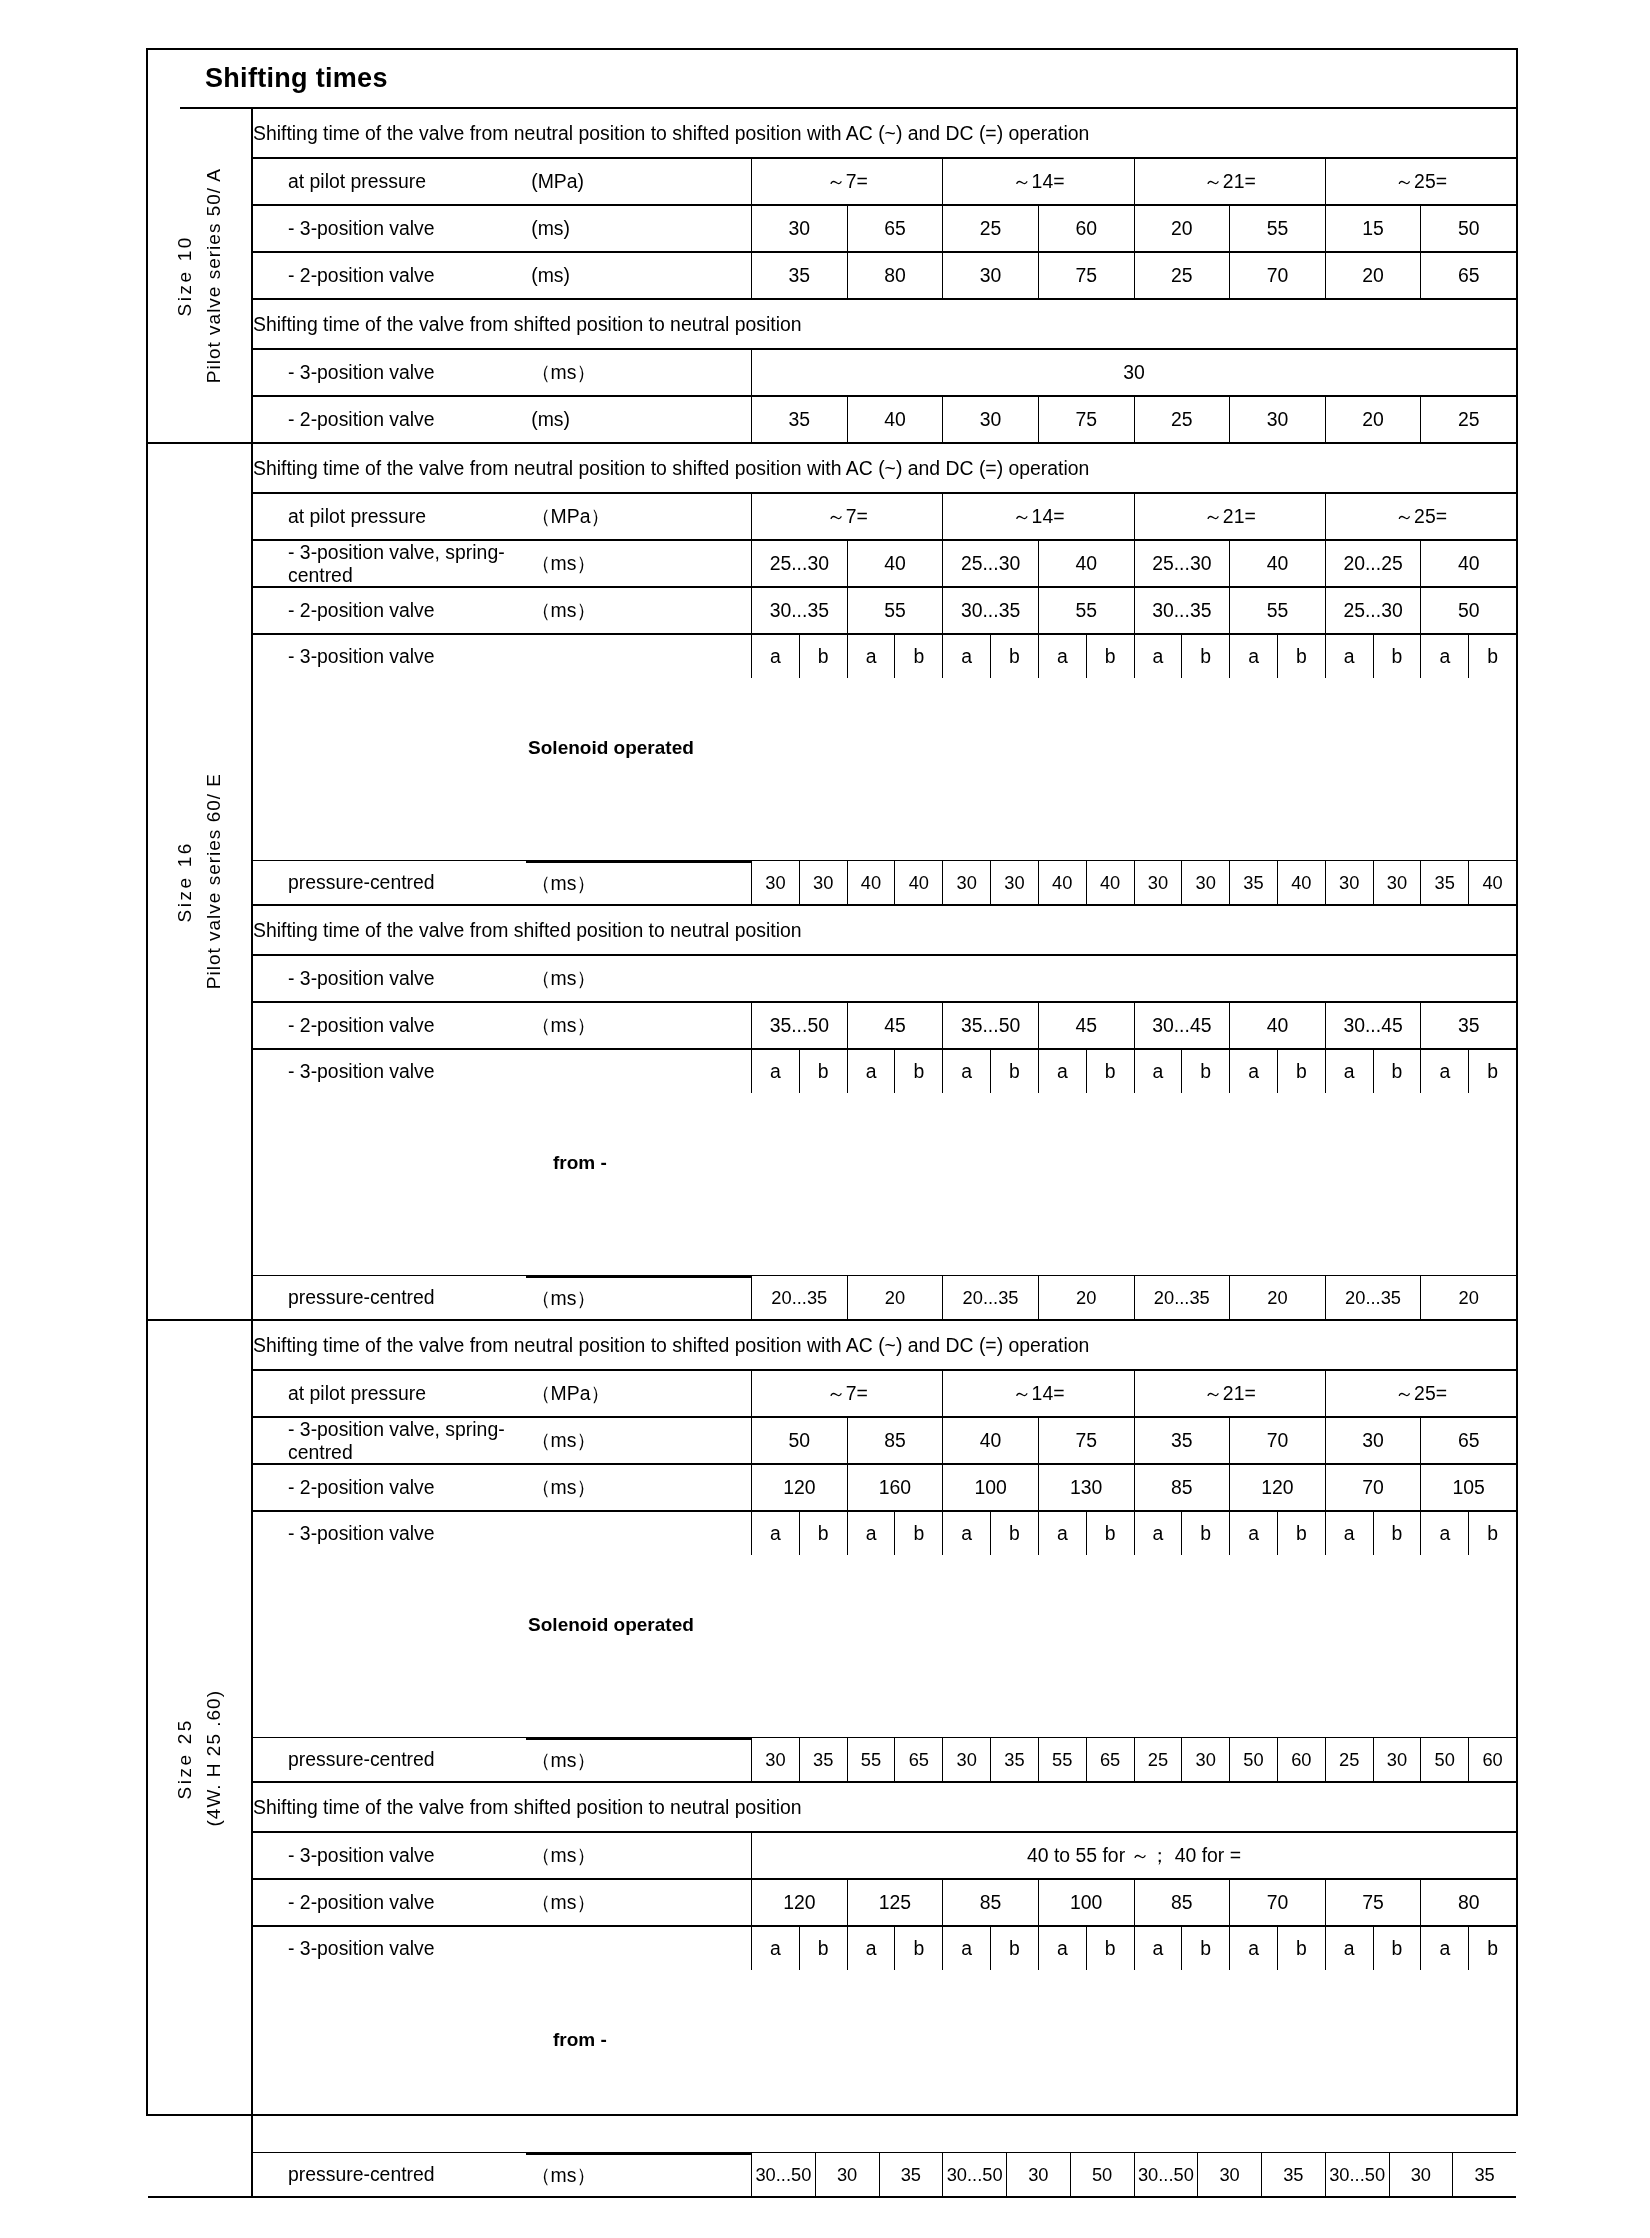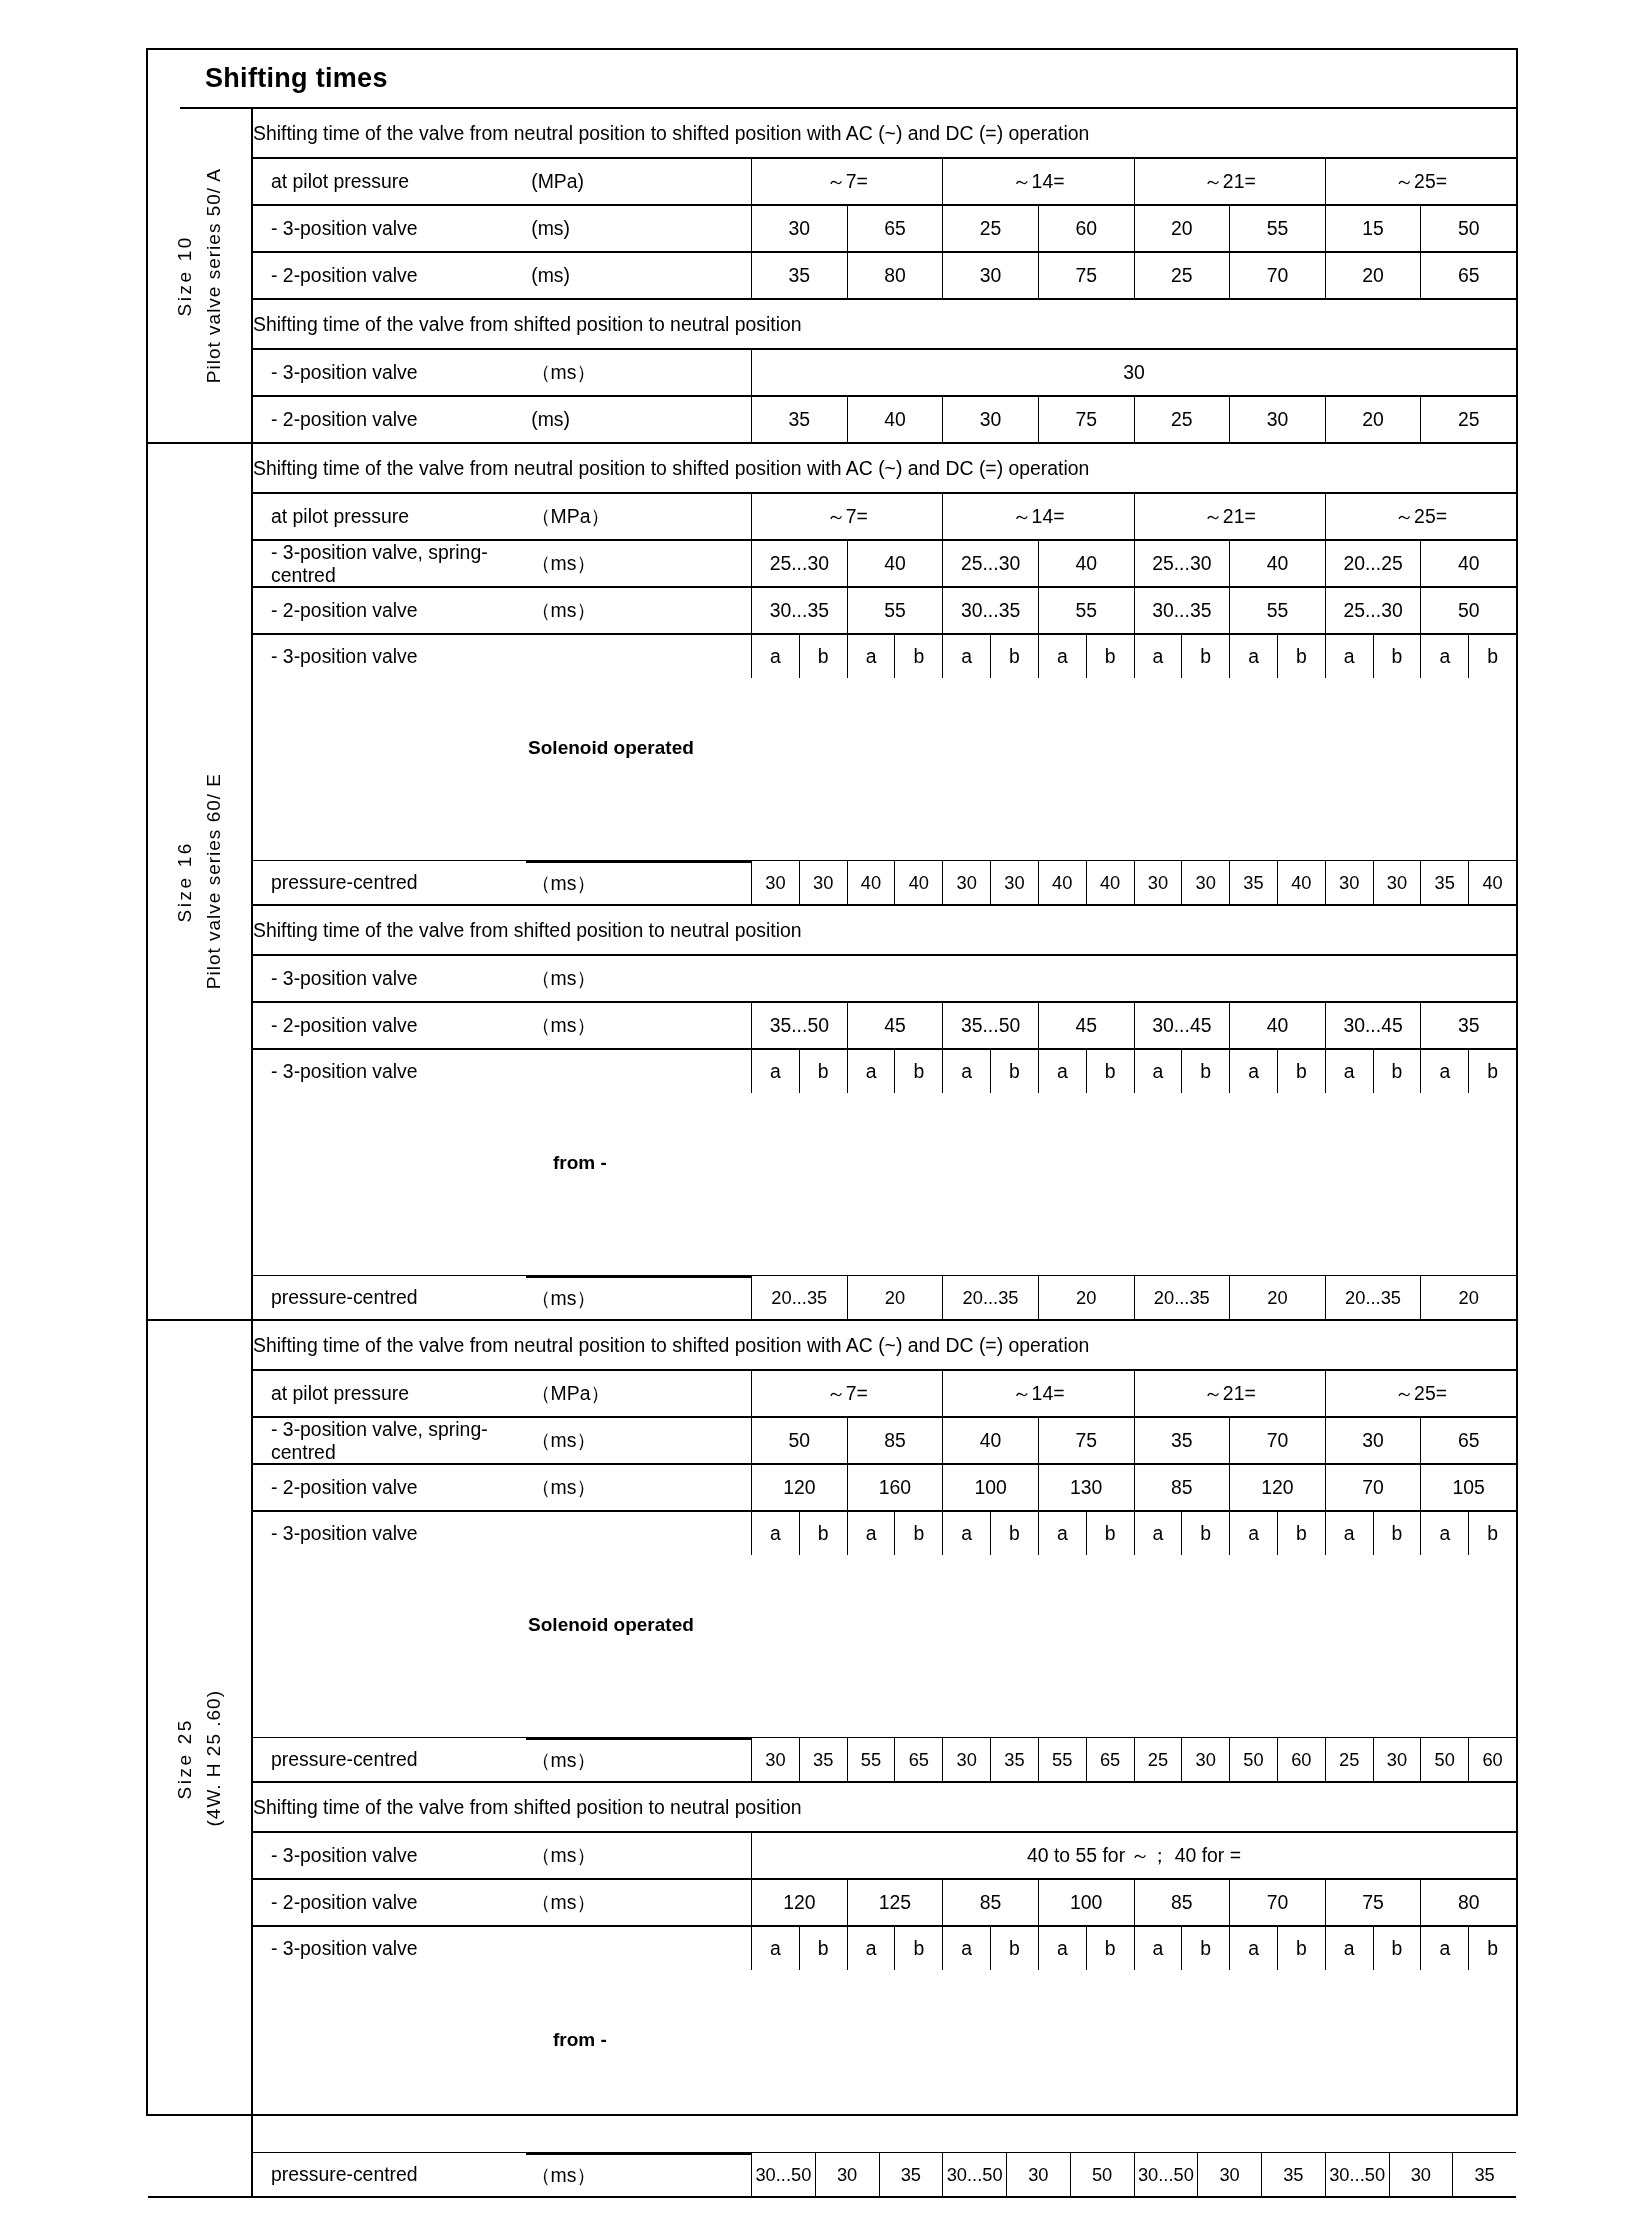--- a/index.html
+++ b/index.html
@@ -22,21 +22,21 @@
   .vert span{writing-mode:vertical-rl;transform:rotate(180deg);white-space:nowrap;font-size:19px;letter-spacing:2.1px;}
   .vert span.sz{font-size:19px;letter-spacing:2.6px;}
   .vert span.ser{font-size:19px;letter-spacing:1px;}
   .bodycol{flex:1 1 auto;min-width:0;}
 
   
   .r{display:flex;border-bottom:2.1px solid #000;box-sizing:border-box;align-items:stretch;}
   .r.nb{border-bottom:none;}
   .r.thin{border-bottom:1px solid #000;}
   .banner{height:48px;display:flex;align-items:center;font-size:19.4px;box-sizing:border-box;}
-  .lbl{width:273px;flex:0 0 273px;display:flex;align-items:center;font-size:19.4px;padding-left:18px;box-sizing:border-box;}
+  .lbl{width:273px;flex:0 0 273px;display:flex;align-items:center;font-size:19.4px;padding-left:35px;box-sizing:border-box;}
   .mid{width:225px;flex:0 0 225px;display:flex;align-items:center;font-size:19.4px;padding-left:5.2px;box-sizing:border-box;}
   .solen{width:225px;flex:0 0 225px;display:flex;align-items:center;font-size:19px;padding-left:2.1px;box-sizing:border-box;font-weight:bold;}
   .ulwrap{width:225px;flex:0 0 225px;display:flex;flex-direction:column;box-sizing:border-box;}
   .rowh{height:45px;}
   .rowh2{height:43px;}
   .grid{flex:1 1 auto;display:flex;min-width:0;border-left:1.6px solid #000;box-sizing:border-box;}
   .cell{flex:1 1 0;display:flex;align-items:center;justify-content:center;font-size:19.4px;border-left:1.6px solid #000;box-sizing:border-box;text-align:center;}
   .cell:first-child{border-left:none;}
   .cell.sm{font-size:18.3px;}
   .full{flex:1 1 auto;display:flex;align-items:center;justify-content:center;font-size:19.4px;border-left:1.6px solid #000;box-sizing:border-box;}

